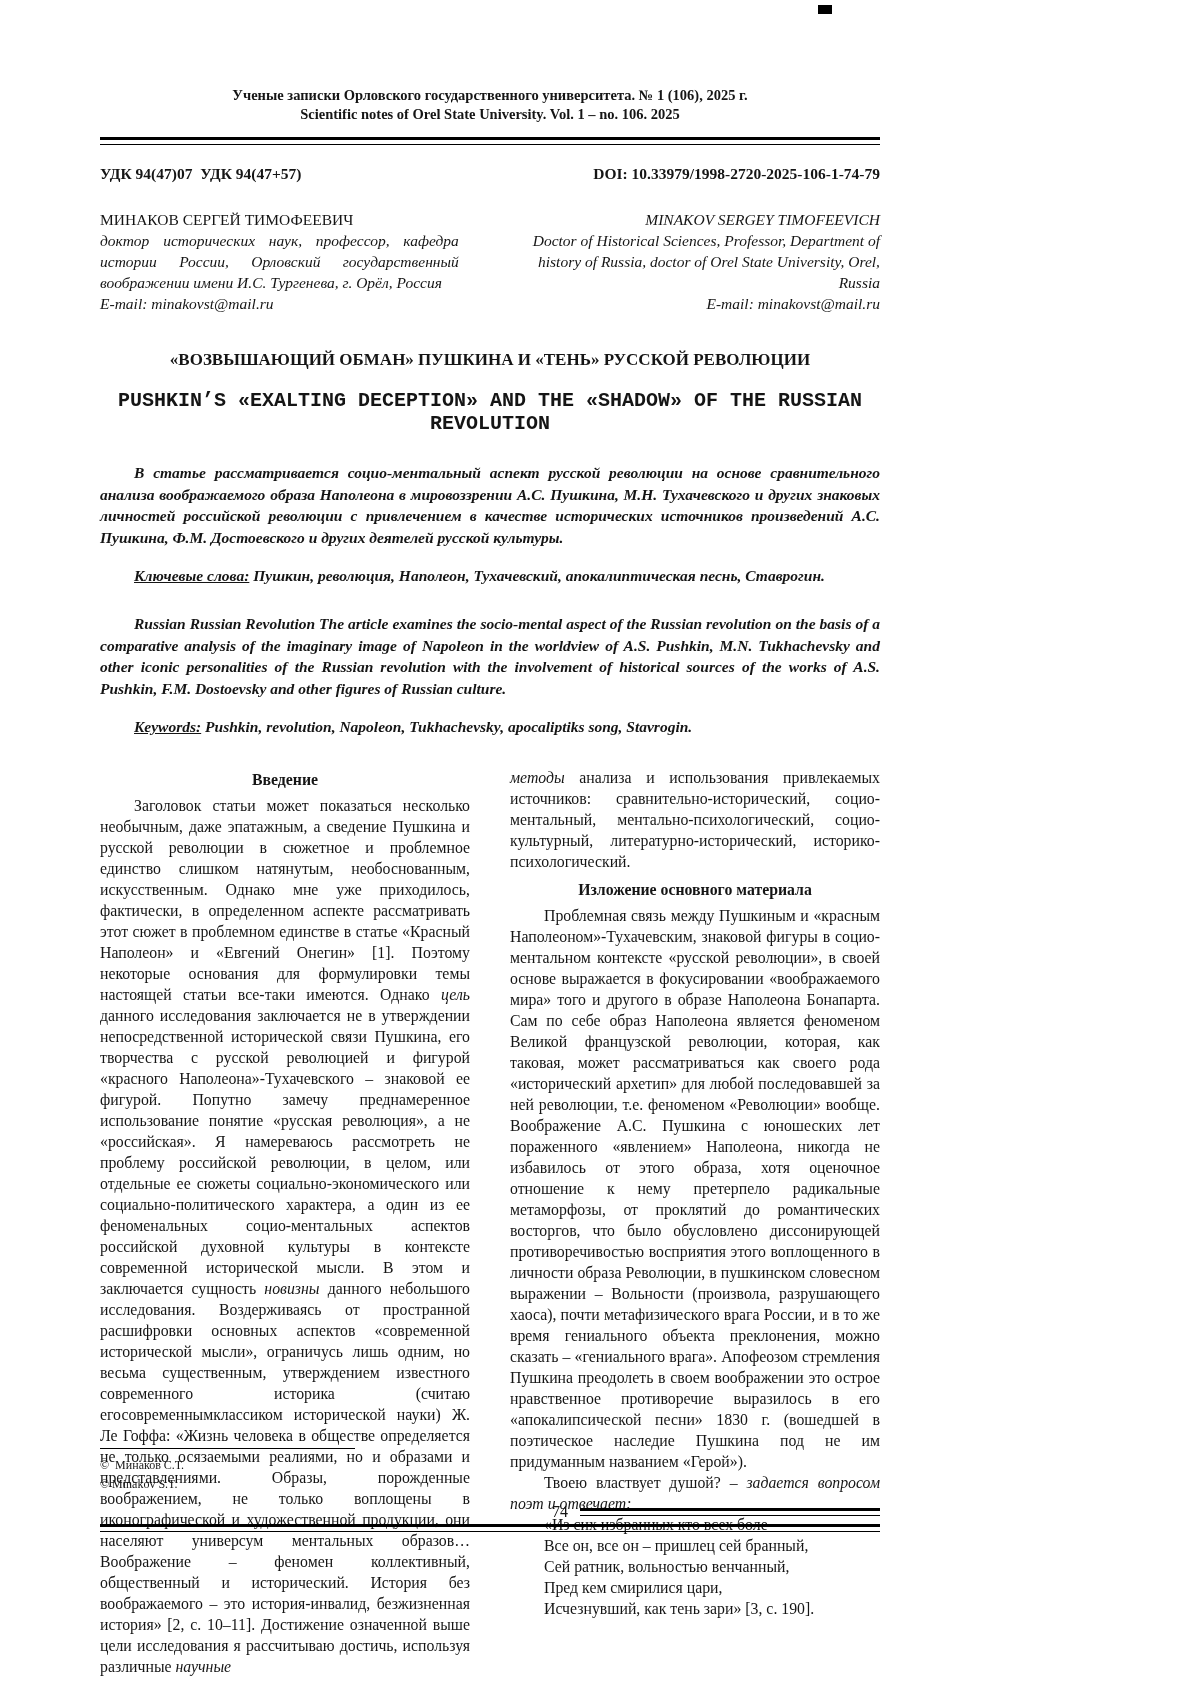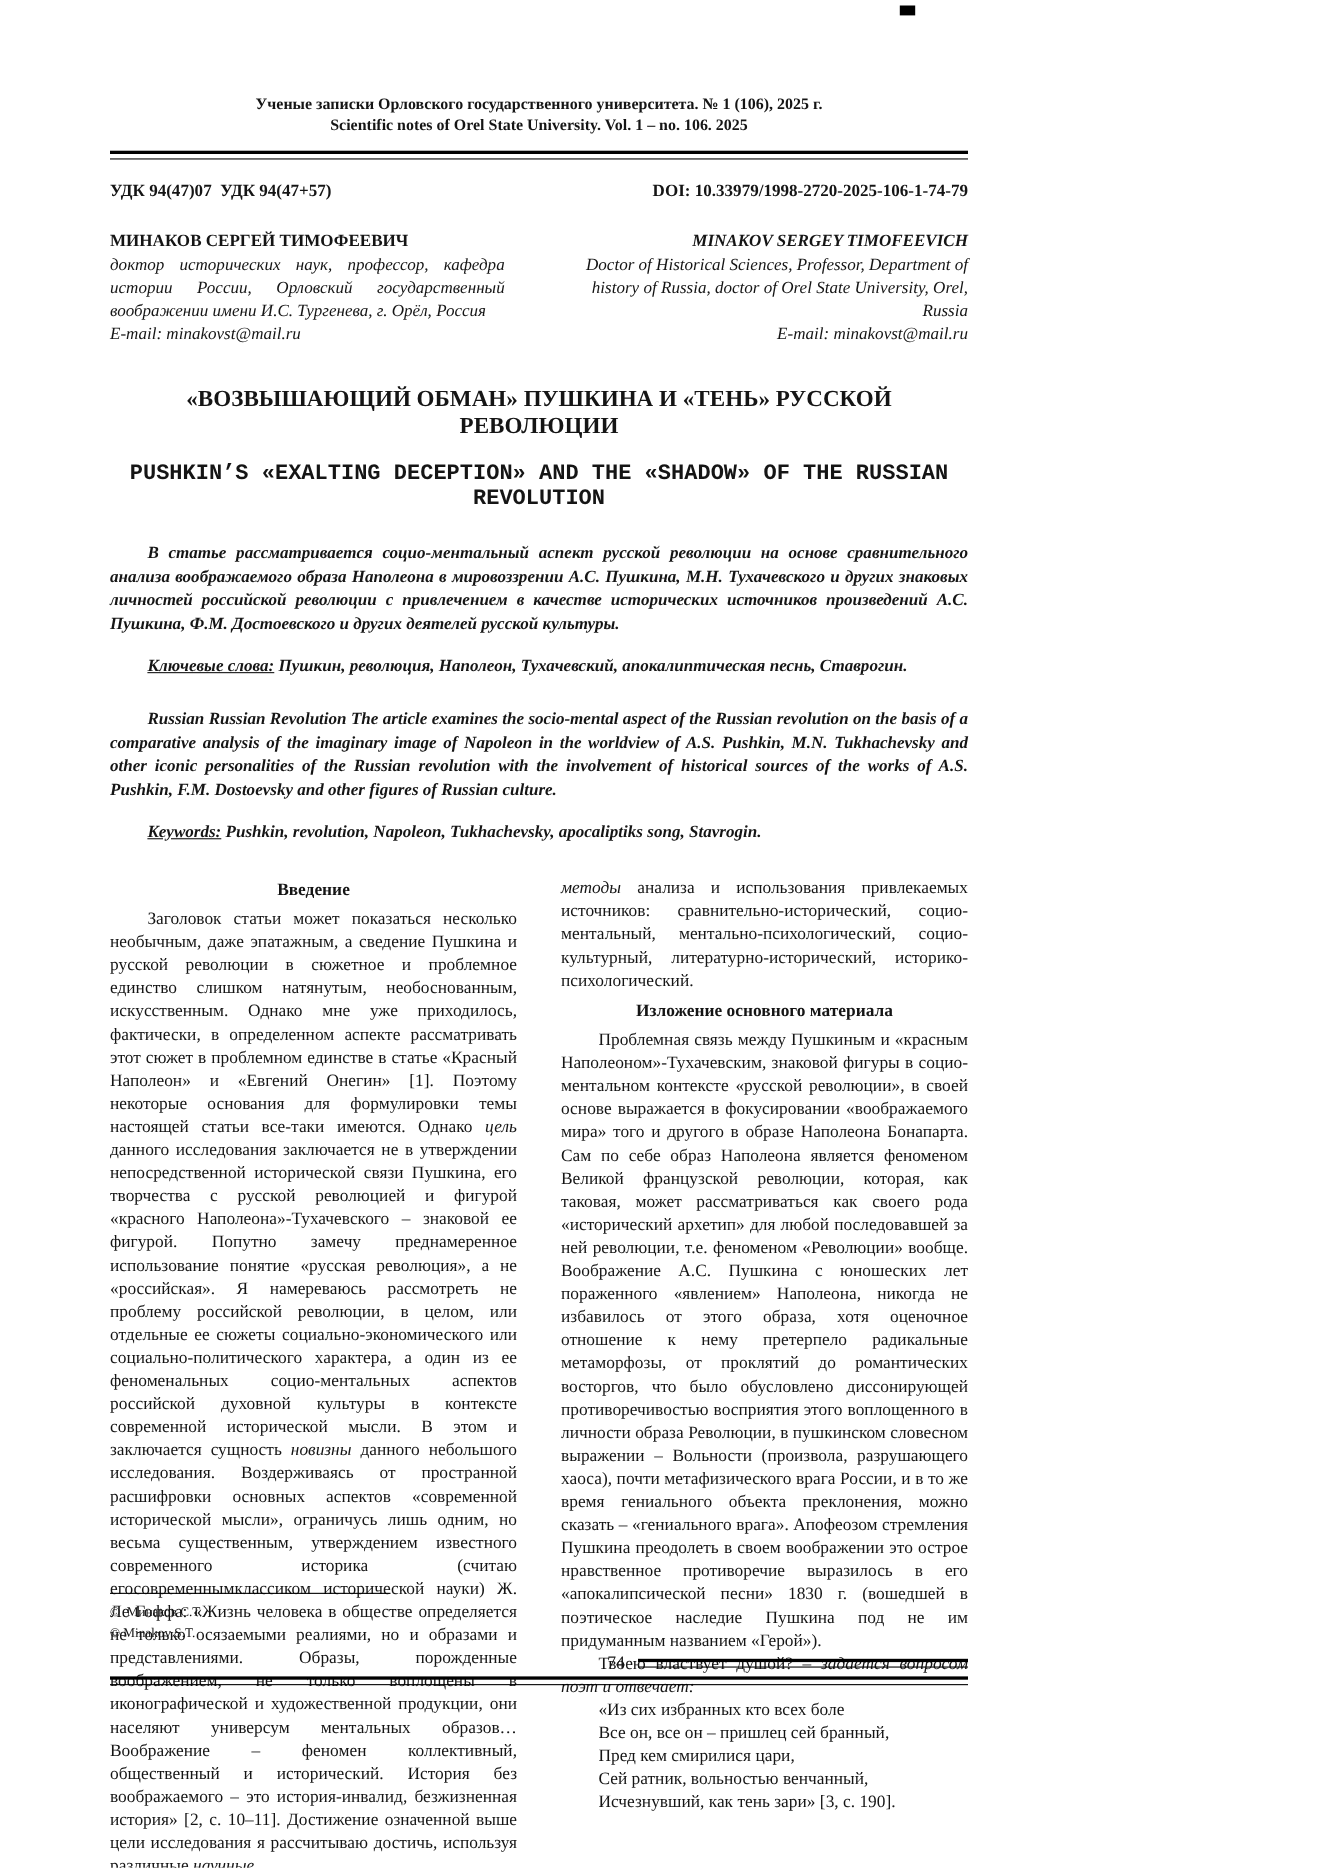--- a/index.html
+++ b/index.html
@@ -20,27 +20,27 @@
   .rule-double { border-top:3px solid #000; border-bottom:1.2px solid #000; height:8px; }
   .top-rule { margin-top:13px; }
 
   .meta-row { display:flex; justify-content:space-between; margin-top:20px; font-weight:bold; font-size:15.5px; }
   .udk { white-space:pre; }
 
   .authors-row { display:flex; justify-content:space-between; margin-top:26px; }
   .author-block { width:46%; font-size:15.5px; line-height:21px; }
   .author-block.ru { text-align:justify; }
   .author-block.en { text-align:right; font-style:italic; }
-  .author-block .author-name { font-weight:bold; }
+  .author-block .author-name { font-weight:normal; }
   .author-block.ru .author-name { font-style:normal; }
   .author-block.en .author-name { font-style:italic; }
   .author-affil, .author-email { font-style:italic; }
 
   .title { text-align:center; font-weight:bold; }
-  .title-ru { margin-top:36px; font-size:21px; }
+  .title-ru { margin-top:36px; font-size:17px; }
   .title-en { margin-top:19px; font-size:20px;font-family:Liberation Mono, monospace; }
 
   .abstract { margin-top:27px; font-weight:bold; font-style:italic; text-align:justify; text-indent:34px; font-size:15.5px; line-height:21.5px; }
   .keywords { margin-top:17px; font-weight:bold; font-style:italic; text-indent:34px; font-size:15.5px; line-height:21px; }
   .kw-label { text-decoration:underline; }
 
   .columns { display:flex; gap:40px; margin-top:30px; }
   .col { flex:1; font-size:15.8px; line-height:21px; }
   .section-heading { text-align:center; font-weight:bold; font-size:15.8px; margin:2px 0 5px 0; }
   .mid-heading { margin:7px 0 5px 0; }
@@ -110,22 +110,22 @@
       <div class="section-heading">Введение</div>
       <p class="para indent"><span>Заголовок статьи может показаться несколько необычным, даже эпатажным, а сведение Пушкина и русской революции в сюжетное и проблемное единство слишком натянутым, необоснованным, искусственным. Однако мне уже приходилось, фактически, в определенном аспекте рассматривать этот сюжет в проблемном единстве в статье «Красный Наполеон» и «Евгений Онегин» [1]. Поэтому некоторые основания для формулировки темы настоящей статьи все-таки имеются. Однако </span><span class="it">цель</span><span> данного исследования заключается не в утверждении непосредственной исторической связи Пушкина, его творчества с русской революцией и фигурой «красного Наполеона»-Тухачевского – знаковой ее фигурой. Попутно замечу преднамеренное использование понятие «русская революция», а не «российская». Я намереваюсь рассмотреть не проблему российской революции, в целом, или отдельные ее сюжеты социально-экономического или социально-политического характера, а один из ее феноменальных социо-ментальных аспектов российской духовной культуры в контексте современной исторической мысли. В этом и заключается сущность </span><span class="it">новизны</span><span> данного небольшого исследования. Воздерживаясь от пространной расшифровки основных аспектов «современной исторической мысли», ограничусь лишь одним, но весьма существенным, утверждением известного современного историка (считаю егосовременнымклассиком исторической науки) Ж. Ле Гоффа: «Жизнь человека в обществе определяется не только осязаемыми реалиями, но и образами и представлениями. Образы, порожденные воображением, не только воплощены в иконографической и художественной продукции, они населяют универсум ментальных образов… Воображение – феномен коллективный, общественный и исторический. История без воображаемого – это история-инвалид, безжизненная история» [2, с. 10–11]. Достижение означенной выше цели исследования я рассчитываю достичь, используя различные </span><span class="it">научные</span></p>
     </div>
     <div class="col">
       <p class="para"><span class="it">методы</span><span> анализа и использования привлекаемых источников: сравнительно-исторический, социо-ментальный, ментально-психологический, социо-культурный, литературно-исторический, историко-психологический.</span></p>
       <div class="section-heading mid-heading">Изложение основного материала</div>
       <p class="para indent">Проблемная связь между Пушкиным и «красным Наполеоном»-Тухачевским, знаковой фигуры в социо-ментальном контексте «русской революции», в своей основе выражается в фокусировании «воображаемого мира» того и другого в образе Наполеона Бонапарта. Сам по себе образ Наполеона является феноменом Великой французской революции, которая, как таковая, может рассматриваться как своего рода «исторический архетип» для любой последовавшей за ней революции, т.е. феноменом «Революции» вообще. Воображение А.С. Пушкина с юношеских лет пораженного «явлением» Наполеона, никогда не избавилось от этого образа, хотя оценочное отношение к нему претерпело радикальные метаморфозы, от проклятий до романтических восторгов, что было обусловлено диссонирующей противоречивостью восприятия этого воплощенного в личности образа Революции, в пушкинском словесном выражении – Вольности (произвола, разрушающего хаоса), почти метафизического врага России, и в то же время гениального объекта преклонения, можно сказать – «гениального врага». Апофеозом стремления Пушкина преодолеть в своем воображении это острое нравственное противоречие выразилось в его «апокалипсической песни» 1830 г. (вошедшей в поэтическое наследие Пушкина под не им придуманным названием «Герой»).</p>
       <p class="verse"><span>Твоею властвует душой? – </span><span class="it">задается вопросом поэт и отвечает:</span></p>
       <p class="verse"><span>«Из сих избранных кто всех боле</span></p>
       <p class="verse"><span>Все он, все он – пришлец сей бранный,</span></p>
+      <p class="verse"><span>Сей ратник, вольностью венчанный,</span></p>
       <p class="verse"><span>Пред кем смирилися цари,</span></p>
-      <p class="verse"><span>Сей ратник, вольностью венчанный,</span></p>
       <p class="verse"><span>Исчезнувший, как тень зари» [3, с. 190].</span></p>
     </div>
   </div>
 
   <div class="page-footer">
     <div class="footnote-rule"></div>
     <div class="copyright">©  Минаков С.Т.</div>
     <div class="copyright">© Minakov S.T.</div>
     <div class="pn-row">
       <div class="pn-space"></div>

